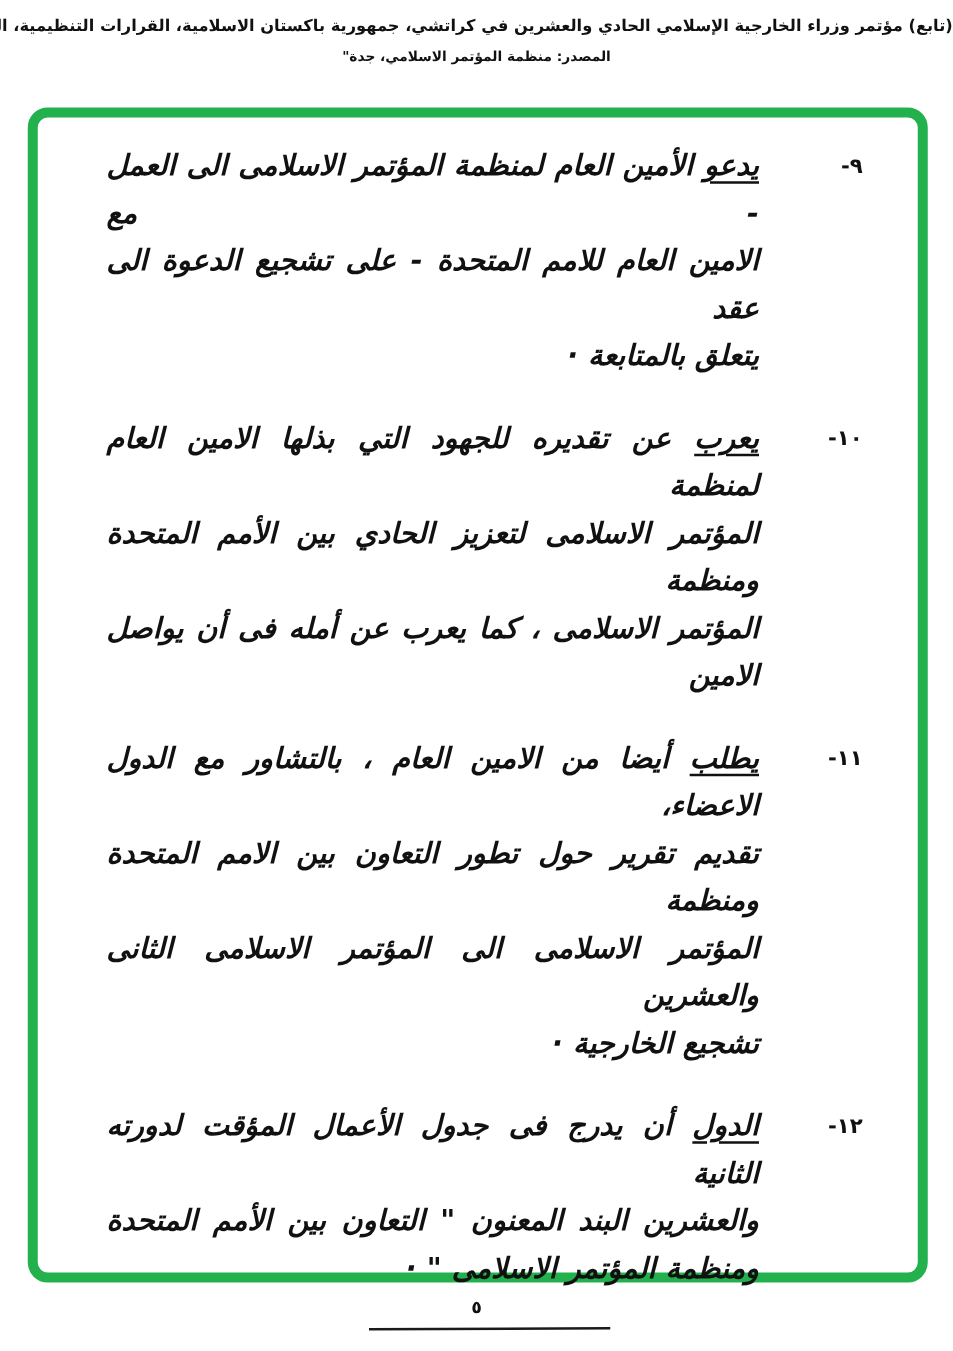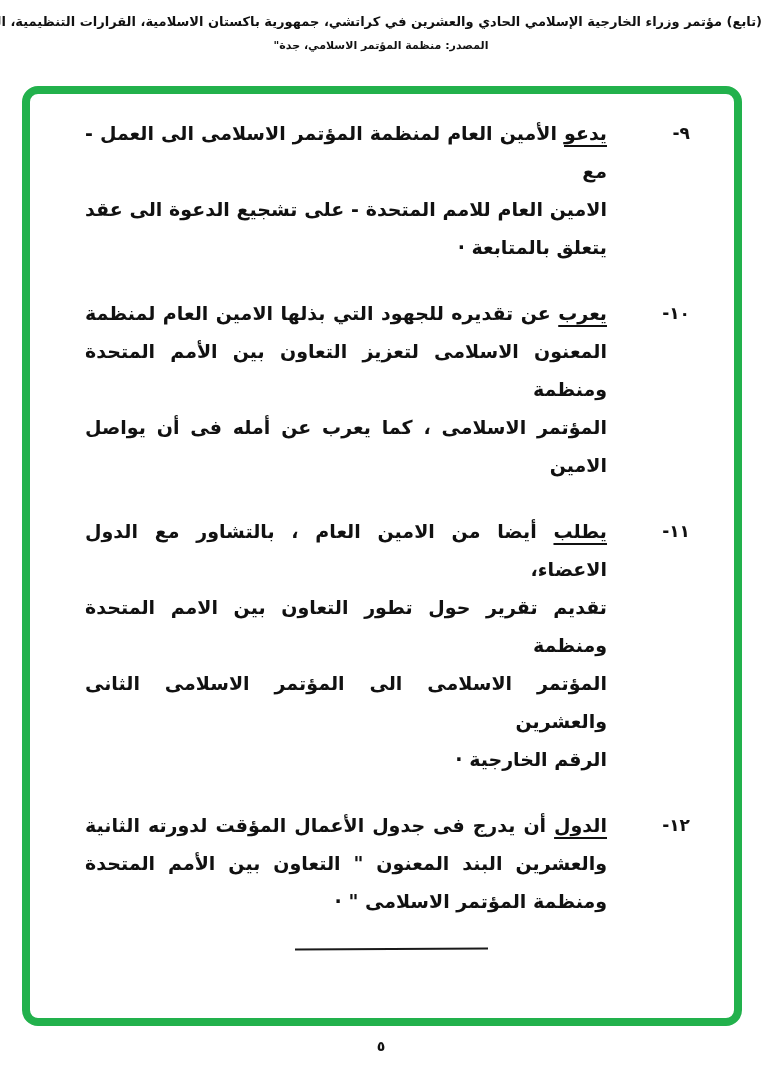--- a/index.html
+++ b/index.html
@@ -65,25 +65,26 @@
     line-height: 38px;
     text-align: right;
     white-space: nowrap;
   }
   .text {
     width: 522px;
     flex: 0 0 522px;
     margin-right: 46px;
   }
   .line {
-    font-size: 19px;
+    font-size: 23px;
     font-weight: 700;
     line-height: 38px;
     text-align: right;
     white-space: normal;
+    font-style: italic;
   }
   .line.j {
     text-align: justify;
     text-align-last: justify;
   }
   .lead {
     text-decoration: underline;
     text-underline-offset: 5px;
     text-decoration-thickness: 1.5px;
   }
@@ -125,32 +126,32 @@
           <div class="line j"><span class="lead">يدعو</span> <span>الأمين العام لمنظمة المؤتمر الاسلامى الى العمل - مع</span></div>
           <div class="line j">الامين العام للامم المتحدة - على تشجيع الدعوة الى عقد</div>
           <div class="line">يتعلق بالمتابعة ·</div>
         </div>
       </div>
 
       <div class="item">
         <div class="marker">١٠-</div>
         <div class="text">
           <div class="line j"><span class="lead">يعرب</span> <span>عن تقديره للجهود التي بذلها الامين العام لمنظمة</span></div>
-          <div class="line j">المعنون الاسلامى لتعزيز التعاون بين الأمم المتحدة ومنظمة</div>
+          <div class="line j">المؤتمر الاسلامى لتعزيز الحادي بين الأمم المتحدة ومنظمة</div>
           <div class="line j">المؤتمر الاسلامى ، كما يعرب عن أمله فى أن يواصل الامين</div>
         </div>
       </div>
 
       <div class="item">
         <div class="marker">١١-</div>
         <div class="text">
           <div class="line j"><span class="lead">يطلب</span> <span>أيضا من الامين العام ، بالتشاور مع الدول الاعضاء،</span></div>
           <div class="line j">تقديم تقرير حول تطور التعاون بين الامم المتحدة ومنظمة</div>
           <div class="line j">المؤتمر الاسلامى الى المؤتمر الاسلامى الثانى والعشرين</div>
-          <div class="line">الرقم الخارجية ·</div>
+          <div class="line">تشجيع الخارجية ·</div>
         </div>
       </div>
 
       <div class="item">
         <div class="marker">١٢-</div>
         <div class="text">
           <div class="line j"><span class="lead">الدول</span> <span>أن يدرج فى جدول الأعمال المؤقت لدورته الثانية</span></div>
           <div class="line j">والعشرين البند المعنون " التعاون بين الأمم المتحدة</div>
           <div class="line">ومنظمة المؤتمر الاسلامى " ·</div>
         </div>

